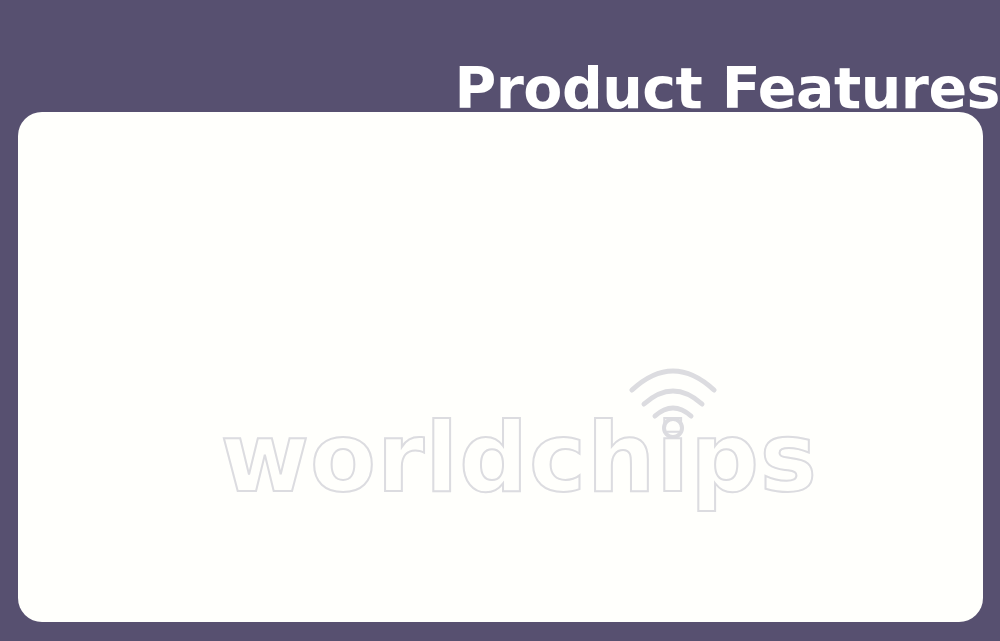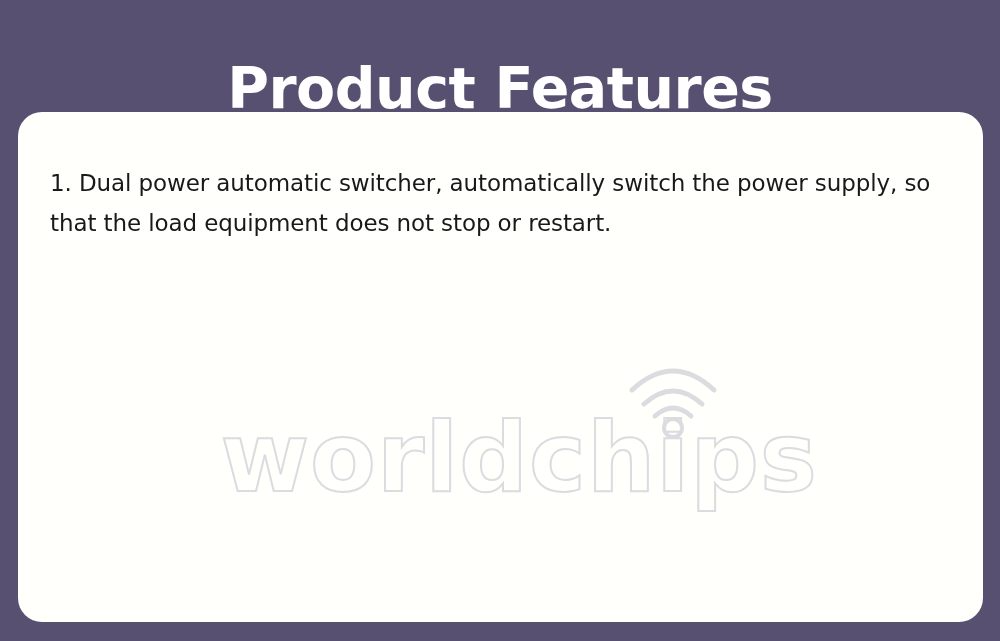--- a/index.html
+++ b/index.html
@@ -21,21 +21,21 @@
     background: #575070;
     box-sizing: border-box;
   }
 
   
   #page-title {
     position: absolute;
     left: 0;
     top: 8px;
     width: 1000px;
-    text-align: center;
+    text-align: right;
     color: #ffffff;
     font-family: "DejaVu Sans", sans-serif;
     font-size: 57px;
     font-weight: bold;
     letter-spacing: -0.5px;
     line-height: 84px;
     white-space: nowrap;
   }
 
   
@@ -116,18 +116,17 @@
         <path d="M14 30 Q55 -8 96 30"></path>
         <path d="M26 44 Q55 18 84 44"></path>
         <path d="M37 56 Q55 40 73 56"></path>
         <circle cx="55" cy="68" r="9" stroke-width="4"></circle>
       </svg>
     </div>
 
     <div class="watermark" id="watermark-text">worldchips</div>
 
     <div id="features-list">
-      <p class="feature-item">1. Dual power automatic switcher, automatically switch the power supply, so that the load equipment does not stop or restart.</p>
 
     </div>
 
   </div>
 </div>
 
 </body></html>

